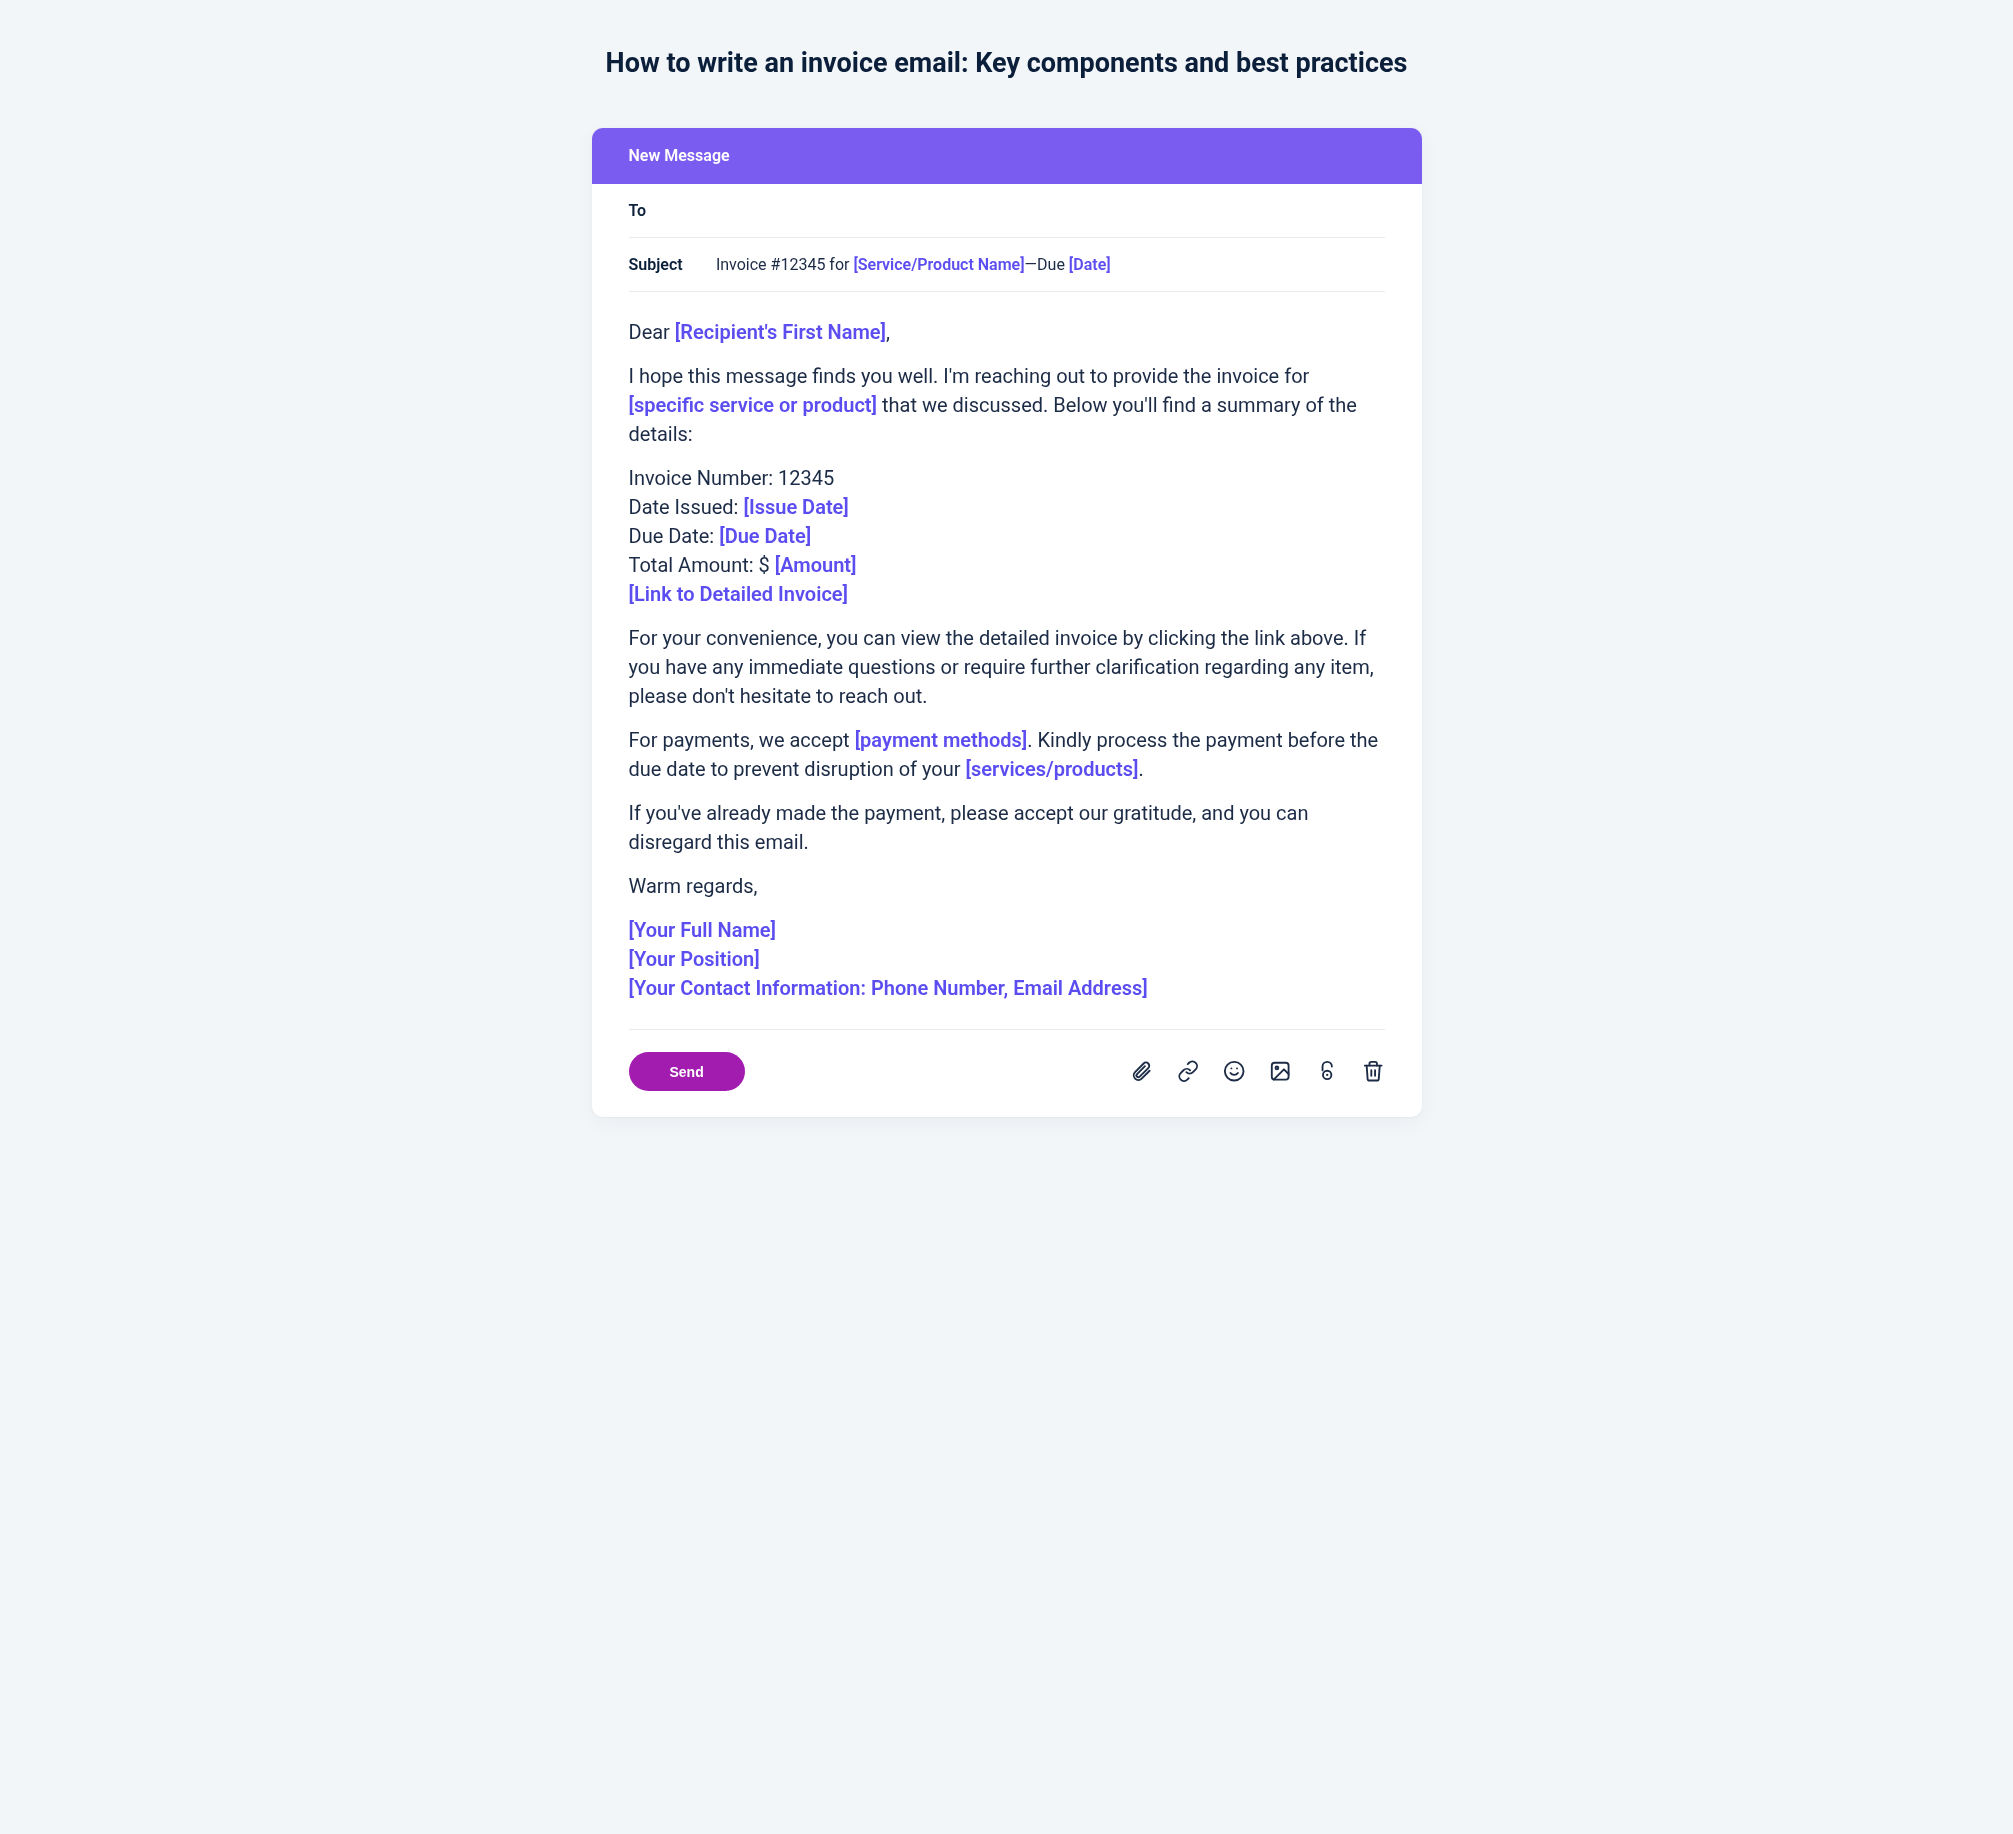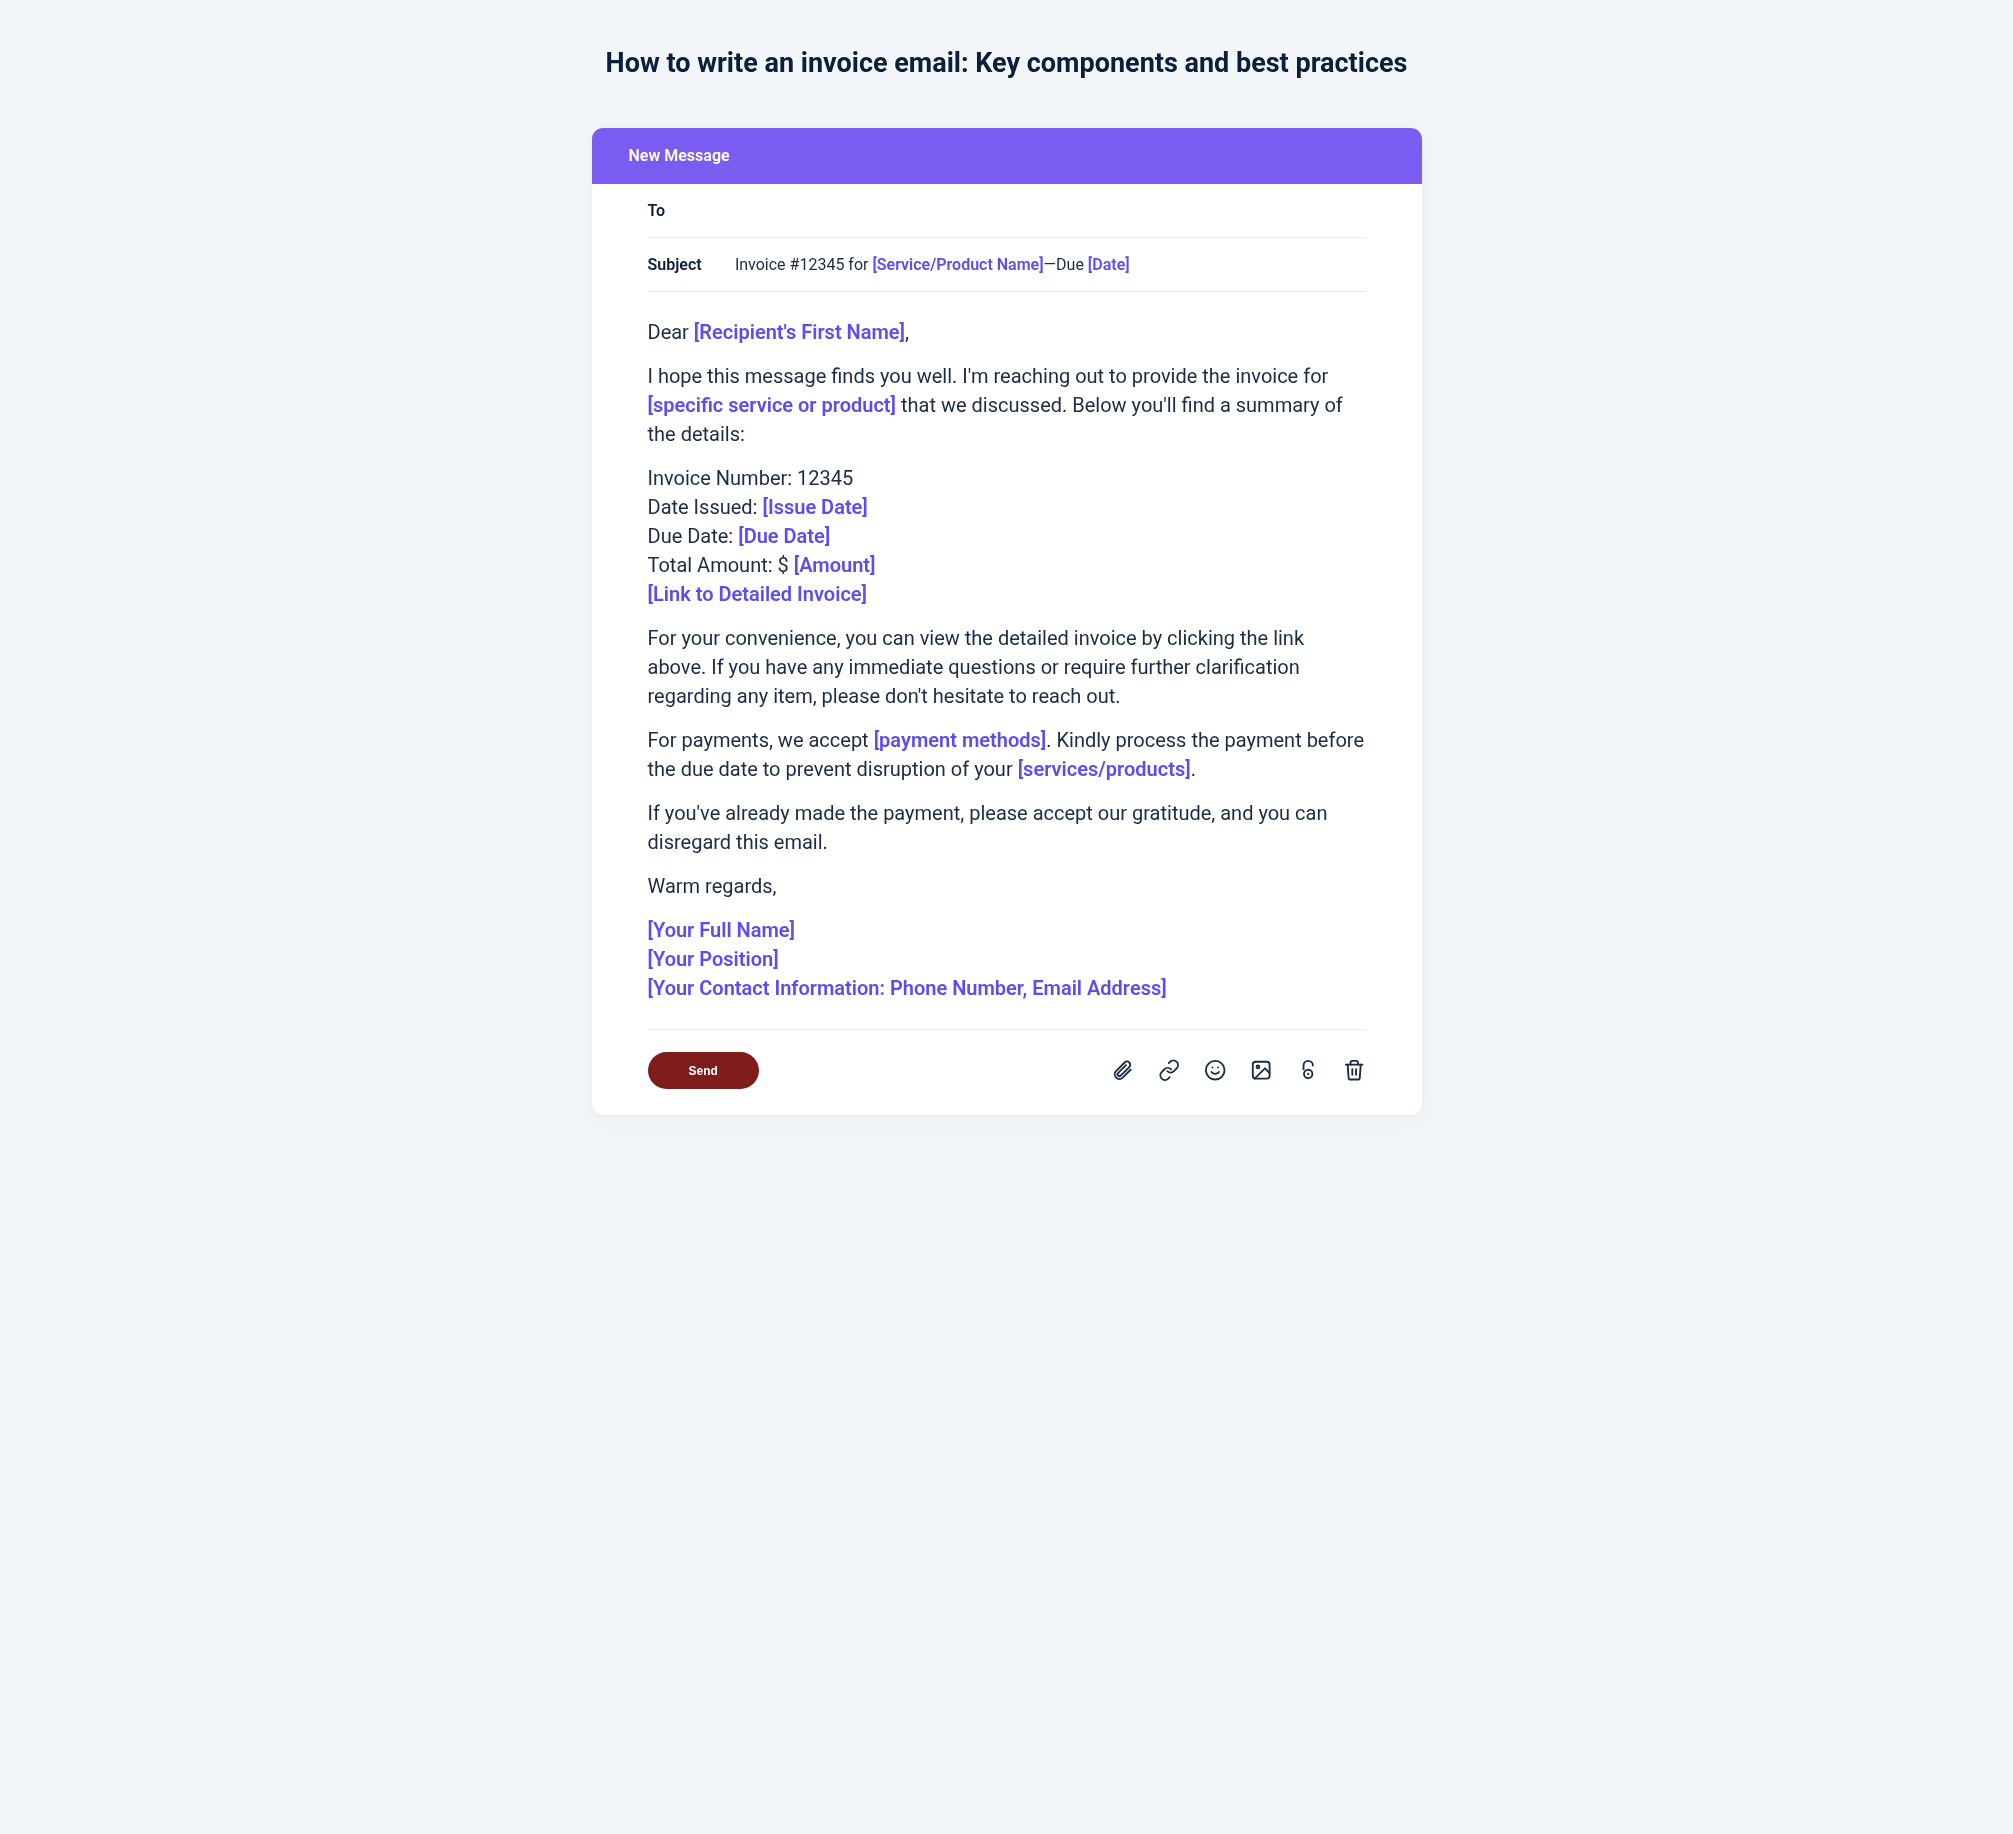--- a/index.html
+++ b/index.html
@@ -26,21 +26,21 @@
     box-shadow: 0 0.9px 1.9px rgba(0,0,0,.04), 0 5.6px 22.4px rgba(21,32,59,.04);
     overflow: hidden;
   }
   .card-header {
     background: #7a5cf0;
     color: #fff;
     font-weight: 600;
     font-size: 16px;
     padding: 18.6px 37px;
   }
-  .card-body { padding: 0 56px 26px; }
+  .card-body { padding: 0 37px 26px; }
   .row {
     display: flex;
     align-items: center;
     gap: 22.4px;
     padding: 17px 0;
     border-bottom: 0.9px solid #e8ecf1;
     font-size: 16px;
   }
   .row .label { color: #0b1f3a; font-weight: 600; min-width: 65px; }
   .subject-value { color: #1c2b46; }
@@ -56,26 +56,26 @@
   .body-text p.tight + p:not(.tight) { margin-top: 15px; }
   .footer {
     border-top: 0.9px solid #e8ecf1;
     margin-top: 26px;
     padding-top: 22.4px;
     display: flex;
     align-items: center;
     justify-content: space-between;
   }
   .send-btn {
-    background: #7f1d1d;
+    background: #a21caf;
     color: #fff;
     border: none;
     border-radius: 931px;
     padding: 11.2px 41px;
-    font-size: 12px;
+    font-size: 14px;
     font-weight: 600;
     cursor: pointer;
   }
   .icons { display: flex; gap: 24px; align-items: center; }
   .icon {
     width: 22.4px; height: 22.4px;
     color: #1c2b46;
     display: flex; align-items: center; justify-content: center;
     cursor: pointer;
   }

